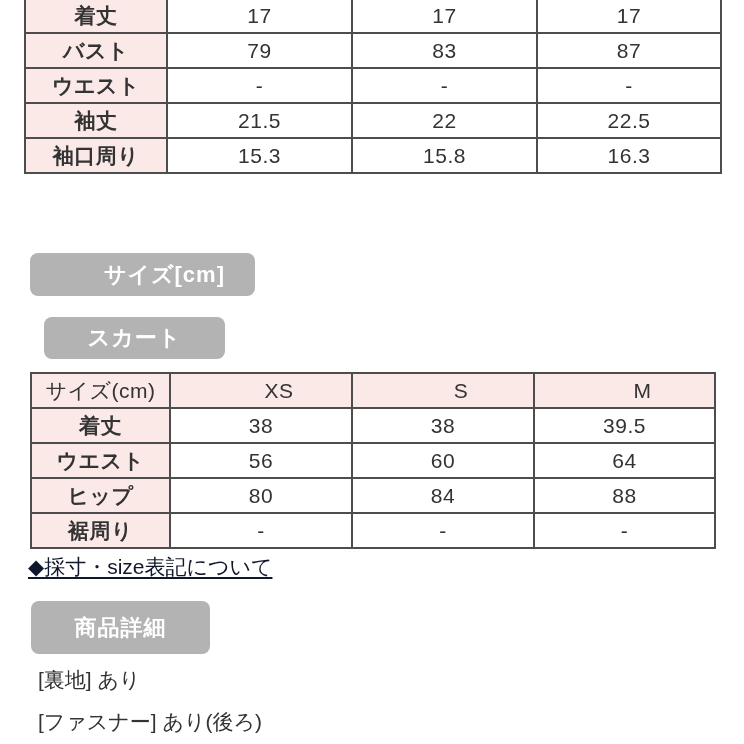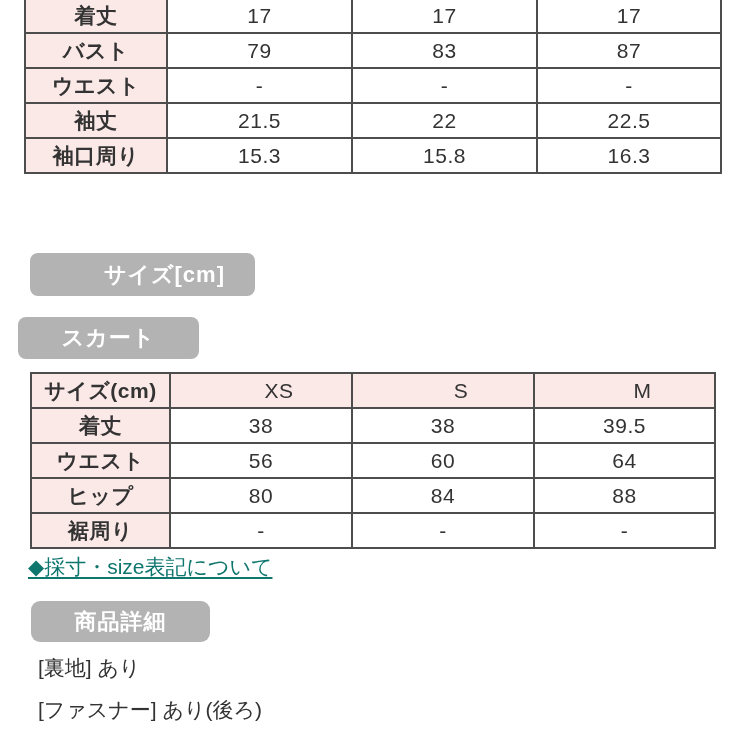--- a/index.html
+++ b/index.html
@@ -32,21 +32,21 @@
   .tbl td.lbl {
     background: #fbe9e7;
     font-weight: bold;
   }
   .tbl td.hdr {
     background: #fbe9e7;
     padding-left: 36px;
   }
   .tbl td.hdr-lbl {
     background: #fbe9e7;
-    font-weight: bold;
+    font-weight: normal;
   }
 
   
   .t1-wrap {
     margin-left: 24px;
     width: 700px;
     overflow: hidden;
     height: 209px;
   }
   .t1 { width: 696px; margin-top: -3px; }
@@ -62,28 +62,28 @@
     font-weight: bold;
     font-size: 22px;
     border: none;
     border-radius: 8px;
     width: 181px;
     height: 43px;
     letter-spacing: 1px;
     font-family: "Liberation Sans", "DejaVu Sans", sans-serif;
   }
   .chip-size  { margin: 44px 0 0 30px; padding-left: 44px; }
-  .chip-skirt { margin: 21px 0 0 18px; height: 42px; }
-  .chip-detail{ margin: 20px 0 0 31px; width: 179px; height: 41px; border-radius: 9px; }
+  .chip-skirt { margin: 21px 0 0 44px; height: 42px; }
+  .chip-detail{ margin: 20px 0 0 31px; width: 179px; height: 53px; }
 
   
   .measure-link-row { margin: 4px 0 0 28px; }
   .measure-link {
     font-size: 21px;
-    color: #0f766e;
+    color: #0f172a;
     text-decoration: underline;
     text-underline-offset: 3px;
     cursor: pointer;
   }
 
   
   .details { margin: 10px 0 0 28px; font-size: 21px; line-height: 32px; }
   .details p { margin: 10px; }
 </style>
 </head>

